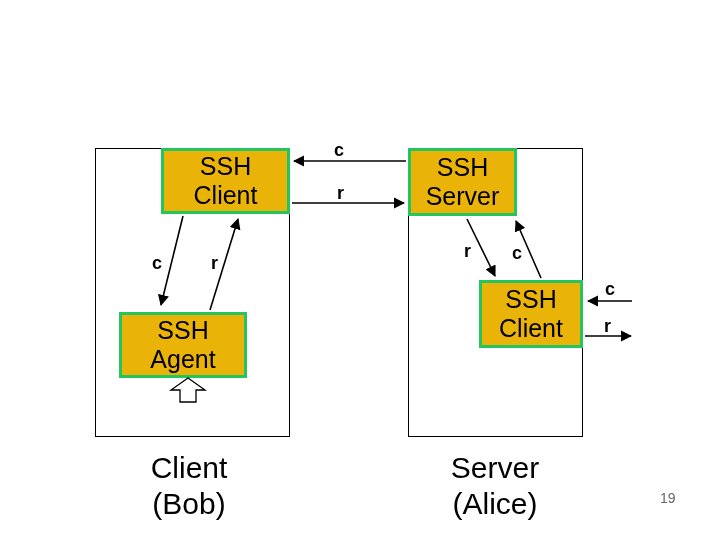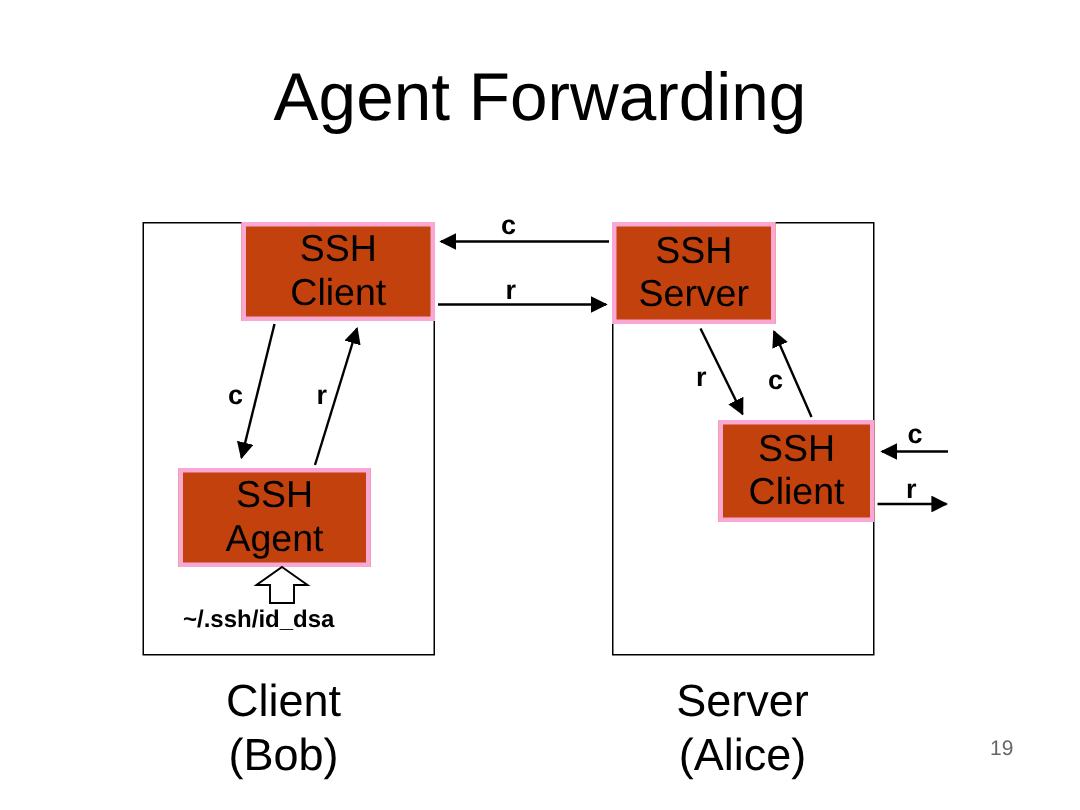--- a/index.html
+++ b/index.html
@@ -33,22 +33,22 @@
     position: absolute;
     border: 1px solid #000000;
     background: transparent;
     z-index: 1;
   }
   #left-container  { left: 95px;  top: 148px; width: 195px; height: 289px; }
   #right-container { left: 408px; top: 148px; width: 175px; height: 289px; }
 
   .machine-box {
     position: absolute;
-    border: 3px solid #f9a8d4;
-    background: #c2410c;
+    border: 3px solid #22c55e;
+    background: #eab308;
     display: flex;
     align-items: center;
     justify-content: center;
     text-align: center;
     font-size: 25px;
     line-height: 29px;
     white-space: pre-line;
     z-index: 2;
   }
   #left-ssh-client  { left: 161px; top: 148px; width: 129px; height: 66px; }
@@ -111,21 +111,20 @@
     font-size: 14px;
     color: #666666;
     z-index: 2;
   }
 </style>
 </head>
 <body>
 
 <div class="slide">
 
-  <div class="title">Agent Forwarding</div>
 
   <div class="host-container" id="left-container"></div>
   <div class="host-container" id="right-container"></div>
 
   <div class="machine-box" id="left-ssh-client">SSH
 Client</div>
   <div class="machine-box" id="ssh-agent">SSH
 Agent</div>
   <div class="machine-box" id="ssh-server">SSH
 Server</div>
@@ -156,21 +155,20 @@
 
   <span class="cr-label" id="label-net-c">c</span>
   <span class="cr-label" id="label-net-r">r</span>
   <span class="cr-label" id="label-left-c">c</span>
   <span class="cr-label" id="label-left-r">r</span>
   <span class="cr-label" id="label-right-r">r</span>
   <span class="cr-label" id="label-right-c">c</span>
   <span class="cr-label" id="label-ext-c">c</span>
   <span class="cr-label" id="label-ext-r">r</span>
 
-  <div class="key-file">~/.ssh/id_dsa</div>
 
   <div class="caption" id="caption-client">Client
 (Bob)</div>
   <div class="caption" id="caption-server">Server
 (Alice)</div>
 
   <div class="page-number">19</div>
 
 </div>
 

